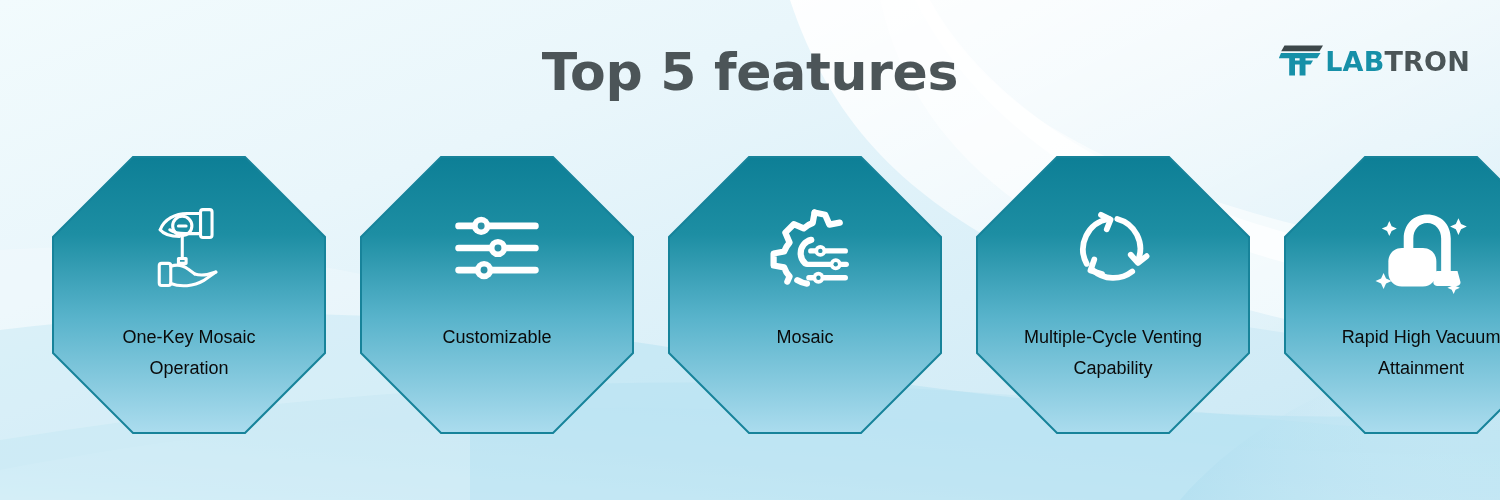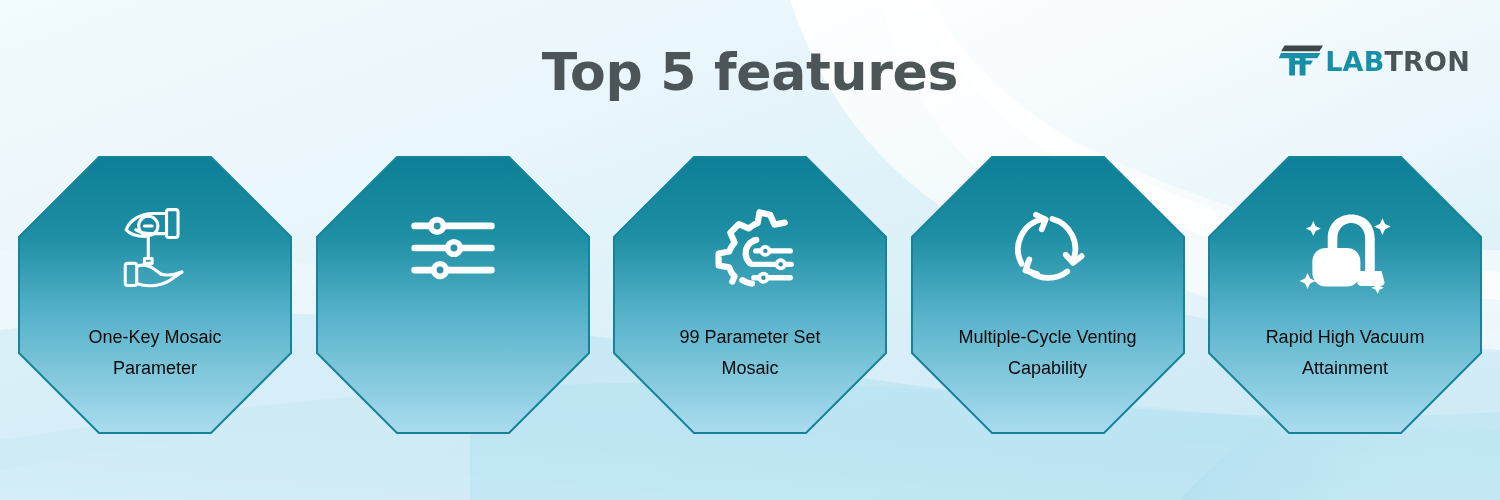--- a/index.html
+++ b/index.html
@@ -47,20 +47,21 @@
   
   #features-row {
     position:absolute; left:18px; top:156px;
     width:1464px; height:280px;
     display:flex; justify-content:space-between; align-items:flex-start;
   }
   .feature-cell {
     position:relative;
     width:274px; height:278px;
     flex:0 0 274px;
+    margin-left:34px;
   }
   .octagon-shape {
     position:absolute; inset:0;
     width:274px; height:278px;
   }
   .feature-inner {
     position:absolute; inset:0;
     display:flex; flex-direction:column; align-items:center;
     padding-top:44px;
   }
@@ -152,21 +153,21 @@
           <path d="M39 61 L47 61 L47 66 L39 66 Z"></path>
 
           <rect x="19" y="66" width="12" height="23" rx="2.5"></rect>
           <path d="M31 69 C37 67 44 68 49 72 L56 77"></path>
           <path d="M31 87 C41 91 55 90 65 84 L78 75"></path>
           <path d="M56 77 C62 79 70 78 78 75"></path>
         </g>
       </svg>
       <div class="feature-label">
         <div>One-Key Mosaic</div>
-        <div>Parameter</div>
+        <div>Operation</div>
       </div>
     </div>
   </div>
 
   <div class="feature-cell">
     <svg class="octagon-shape" viewBox="0 0 274 278" aria-hidden="true">
       <defs>
         <linearGradient id="og2" x1="0" y1="0" x2="0" y2="1">
           <stop offset="0%" stop-color="#0d7f96"></stop>
           <stop offset="28%" stop-color="#1d8ea3"></stop>
@@ -191,20 +192,21 @@
           <circle cx="51" cy="50" r="9.5"></circle>
           <circle cx="36.5" cy="73" r="9.5"></circle>
         </g>
         <g fill="#2b93a8">
           <circle cx="33.5" cy="27" r="3.6"></circle>
           <circle cx="51" cy="50" r="3.6"></circle>
           <circle cx="36.5" cy="73" r="3.6"></circle>
         </g>
       </svg>
       <div class="feature-label">
+        <div>Customizable</div>
       </div>
     </div>
   </div>
 
   <div class="feature-cell">
     <svg class="octagon-shape" viewBox="0 0 274 278" aria-hidden="true">
       <defs>
         <linearGradient id="og3" x1="0" y1="0" x2="0" y2="1">
           <stop offset="0%" stop-color="#0d7f96"></stop>
           <stop offset="28%" stop-color="#1d8ea3"></stop>
@@ -237,21 +239,20 @@
           <circle cx="82" cy="67" r="6.2"></circle>
           <circle cx="64" cy="81" r="6.2"></circle>
         </g>
         <g fill="#2b93a8">
           <circle cx="66" cy="53" r="2.3"></circle>
           <circle cx="82" cy="67" r="2.3"></circle>
           <circle cx="64" cy="81" r="2.3"></circle>
         </g>
       </svg>
       <div class="feature-label">
-        <div>99 Parameter Set</div>
         <div>Mosaic</div>
       </div>
     </div>
   </div>
 
   <div class="feature-cell">
     <svg class="octagon-shape" viewBox="0 0 274 278" aria-hidden="true">
       <defs>
         <linearGradient id="og5" x1="0" y1="0" x2="0" y2="1">
           <stop offset="0%" stop-color="#0d7f96"></stop>

